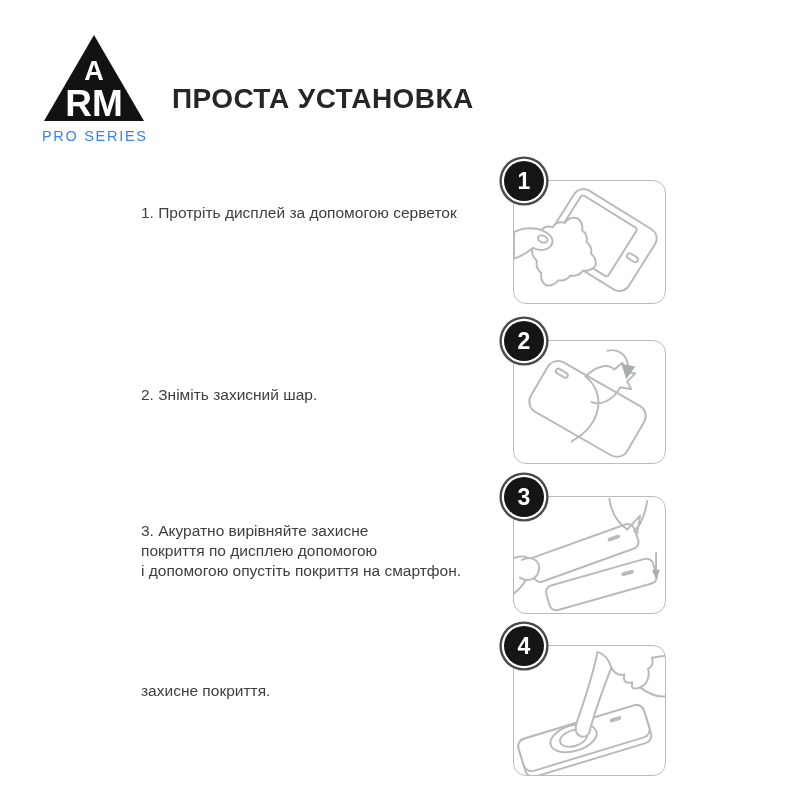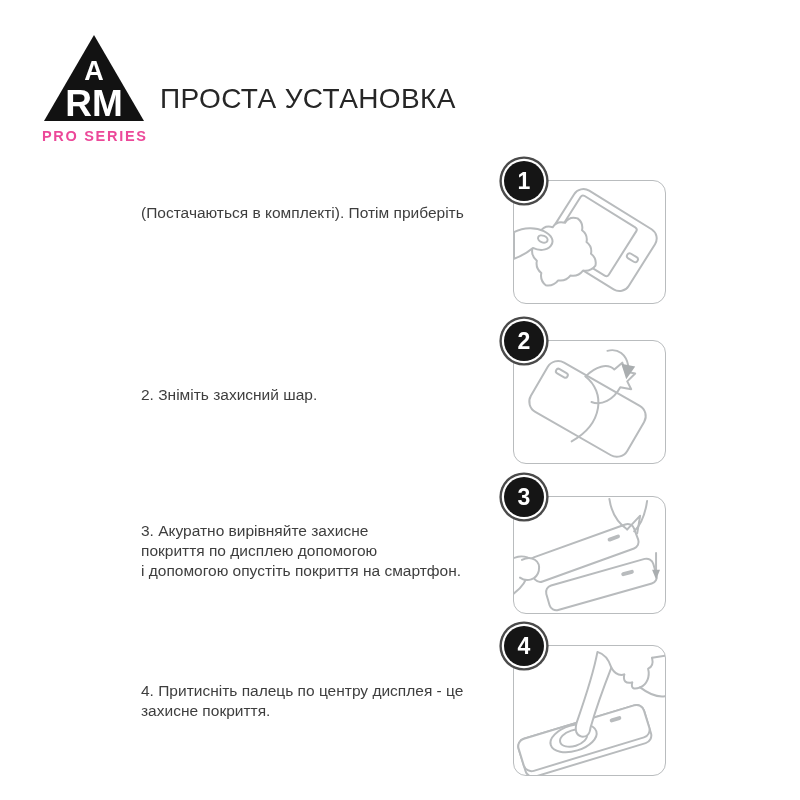--- a/index.html
+++ b/index.html
@@ -3,25 +3,25 @@
 <meta charset="utf-8">
 <style>
   html,body{margin:0;padding:0;background:#fff;}
   .canvas{
     position:relative;width:800px;height:800px;background:#fff;overflow:hidden;
     font-family:"Liberation Sans",sans-serif;
   }
   
   .logo{position:absolute;left:42px;top:34px;width:104px;text-align:center;}
   .logo-sub{
-    font-size:14.5px;font-weight:700;letter-spacing:1.7px;color:#ec4899;
+    font-size:14.5px;font-weight:400;letter-spacing:1.7px;color:#3b82f6;
     margin-top:2px;white-space:nowrap;
   }
   .page-title{
-    position:absolute;left:160px;top:83px;font-size:28px;font-weight:400;
+    position:absolute;left:172px;top:83px;font-size:28px;font-weight:700;
     color:#262626;letter-spacing:.4px;white-space:nowrap;
   }
   
   .step-text{
     position:absolute;left:141px;width:378px;font-size:15.5px;line-height:20px;
     color:#3e3e3e;
   }
   .t1{top:203px;} .t2{top:385px;} .t3{top:521px;} .t4{top:681px;}
   
   .fig{
@@ -53,21 +53,21 @@
       <text x="50" y="46" text-anchor="middle" fill="#ffffff" font-size="27" font-weight="bold" font-family="Liberation Sans, sans-serif">A</text>
       <text x="50" y="82" text-anchor="middle" fill="#ffffff" font-size="37" font-weight="bold" font-family="Liberation Sans, sans-serif">RM</text>
     </svg>
     <div class="logo-sub">PRO SERIES</div>
   </div>
 
   <div class="page-title">ПРОСТА УСТАНОВКА</div>
 
   <div>
     <div class="step-text t1">
-      <div>(Постачаються в комплекті). Потім приберіть</div>
+      <div>1. Протріть дисплей за допомогою серветок</div>
     </div>
     <div class="fig f1">
       <div class="badge">
         <span>1</span>
       </div>
       <svg class="art" viewBox="0 0 152 124" preserveAspectRatio="none">
         <g transform="rotate(32 88 60)">
           <rect class="ln" x="40" y="24" width="96" height="72" rx="11"></rect>
           <rect class="ln" x="47" y="31" width="66" height="58" rx="3"></rect>
           <rect class="ln" x="118" y="56" width="12" height="5.5" rx="2.7"></rect>
@@ -129,21 +129,20 @@
         <path class="ln" d="M134,4 C132,18 128,28 121,35"></path>
         <path class="ln" d="M114,33 L127,19 L124,37"></path>
         <path class="ln" d="M143,57 L143,76"></path>
         <polygon class="gy" points="139,74 147,74 143,84"></polygon>
       </svg>
     </div>
   </div>
 
   <div>
     <div class="step-text t4">
-      <div>4. Притисніть палець по центру дисплея - це</div>
       <div>захисне покриття.</div>
     </div>
     <div class="fig f4">
       <div class="badge">
         <span>4</span>
       </div>
       <svg class="art" viewBox="0 0 152 131" preserveAspectRatio="none">
         <g transform="rotate(-17 72 92)">
           <rect class="ln" x="4" y="76" width="132" height="40" rx="8"></rect>
           <rect class="wh" x="4" y="76" width="132" height="34" rx="8"></rect>

